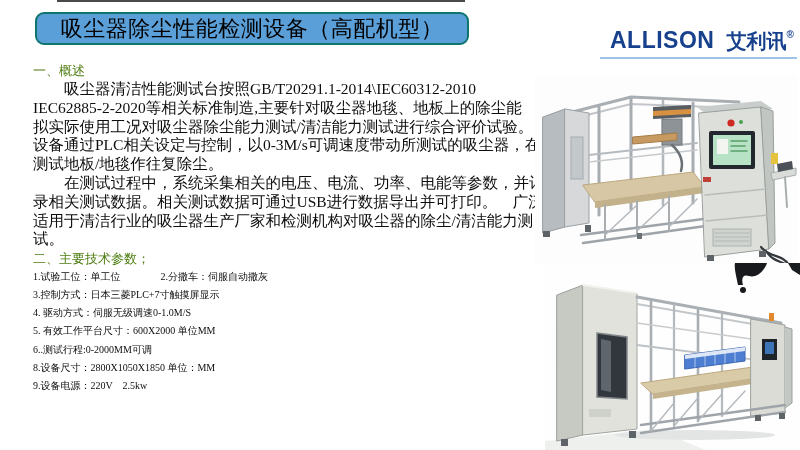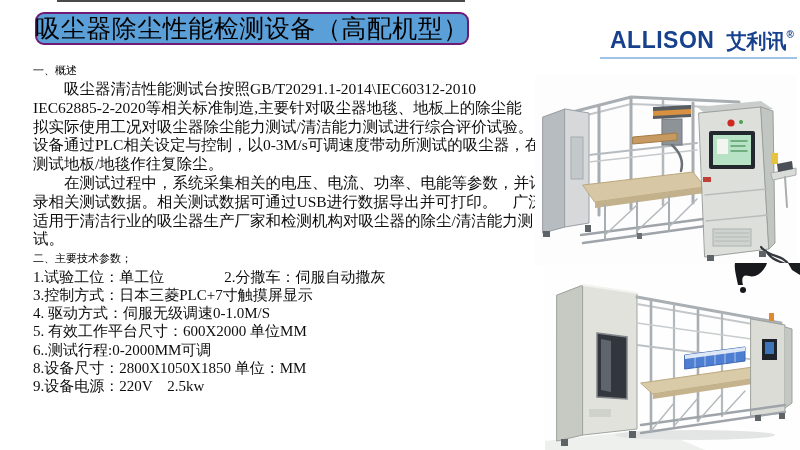--- a/index.html
+++ b/index.html
@@ -4,34 +4,34 @@
 <style>
   html,body{margin:0;padding:0}
   body{
     width:800px;height:450px;position:relative;overflow:hidden;
     background:#ffffff;color:#111;
     font-family:"Liberation Serif","DejaVu Serif",serif;
   }
   .top-rule{position:absolute;left:57px;top:0;width:408px;height:2px;background:#4a4a4a}
   .title-box{
     position:absolute;left:35px;top:12px;width:434px;height:33px;box-sizing:border-box;
-    background:#5B9FD8;border:2px solid #701a75;border-radius:9px;
+    background:#5B9FD8;border:2px solid #0f766e;border-radius:9px;
     display:flex;align-items:center;justify-content:center;
-    font-size:25px;letter-spacing:.5px;color:#000;white-space:nowrap;
+    font-size:22px;letter-spacing:.5px;color:#000;white-space:nowrap;
   }
   .logo{position:absolute;left:610px;top:27px;color:#17418D;white-space:nowrap}
   .logo-latin{font-family:"Liberation Sans","DejaVu Sans",sans-serif;font-weight:bold;font-size:23px;letter-spacing:.5px}
   .logo-cjk{font-weight:bold;font-size:20px;font-family:"DejaVu Sans","Liberation Sans",sans-serif;margin-left:12px}
   .logo-reg{font-family:"Liberation Sans",sans-serif;font-weight:bold;font-size:10px;position:relative;top:-10px}
   .logo-underline{position:absolute;left:600px;top:57px;width:197px;height:2px;background:#9EC3E6}
 
   .text-col{position:absolute;left:33px;top:61px;width:510px}
-  .heading{font-size:11px;line-height:19px;white-space:pre;color:#000000}
+  .heading{font-size:13px;line-height:19px;white-space:pre;color:#4d7c0f}
   .bline{font-size:15.5px;line-height:18.8px;white-space:pre;color:#0d0d0d}
-  .sline{font-size:15px;line-height:18.1px;white-space:pre;color:#0d0d0d}
+  .sline{font-size:10px;line-height:18.1px;white-space:pre;color:#0d0d0d}
 
   .photo1{position:absolute;left:535px;top:75px;width:262px;height:190px}
   .photo2{position:absolute;left:545px;top:263px;width:255px;height:187px}
 </style>
 </head>
 <body>
 
 <div>
 
   <div class="top-rule"></div>

